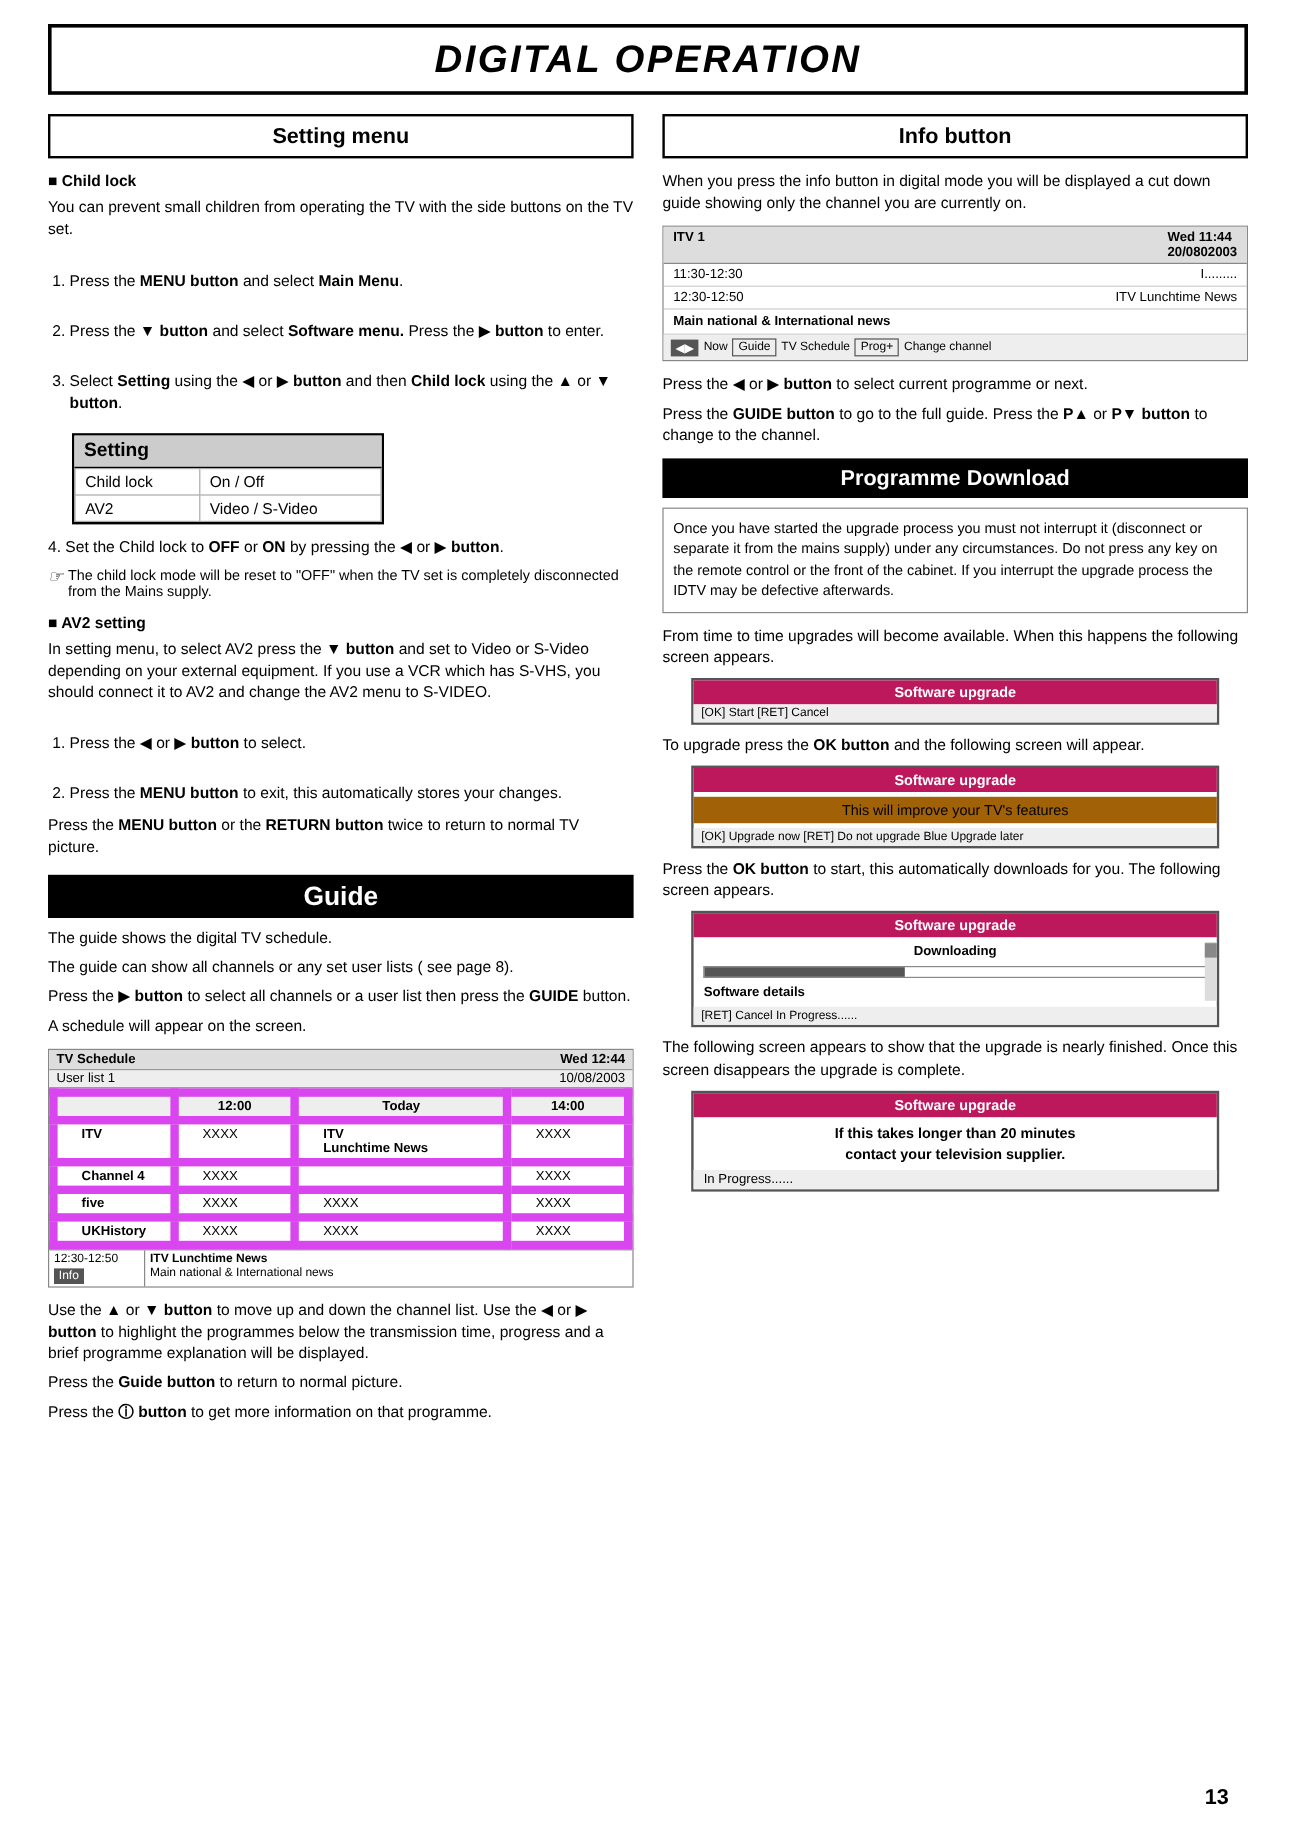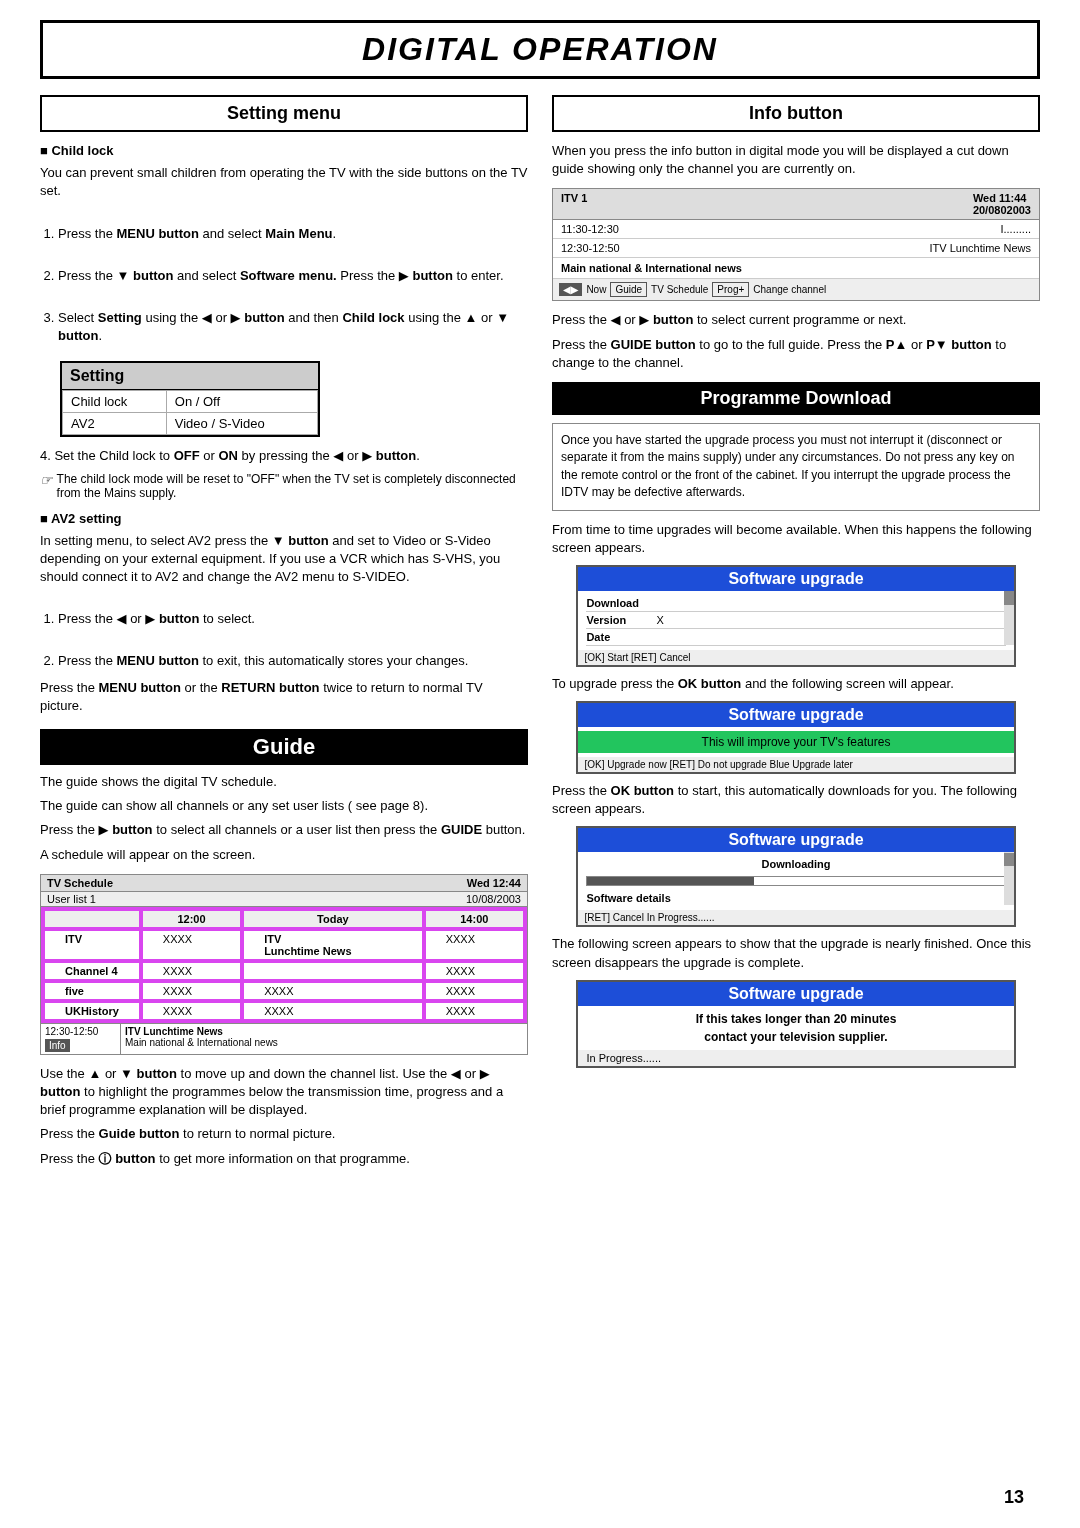--- a/index.html
+++ b/index.html
@@ -112,21 +112,21 @@
       justify-content: space-between;
       padding: 1px 6px;
       border-bottom: 1px solid #888;
       background: #eee;
     }
     .tv-schedule-table {
       width: 100%;
       border-collapse: collapse;
     }
     .tv-schedule-table td, .tv-schedule-table th {
-      border: 4px solid #d946ef;
+      border: 7px solid #d946ef;
       padding: 2px 20px;
       font-size: 11px;
       vertical-align: top;
     }
     .tv-schedule-table th {
       background: #eee;
       text-align: center;
     }
     .tv-schedule-footer {
       display: flex;
@@ -216,47 +216,47 @@
     }
 
     
     .sw-upgrade-box {
       border: 2px solid #555;
       margin: 8px auto;
       width: 90%;
       font-size: 11px;
     }
     .sw-upgrade-title {
-      background: #1d4ed8;
+      background: #be185d;
       color: #fff;
       text-align: center;
       font-weight: bold;
       padding: 3px 0;
-      font-size: 16px;
+      font-size: 12px;
     }
     .sw-upgrade-body {
       padding: 4px 8px;
     }
     .sw-upgrade-row {
       display: flex;
       border-bottom: 1px solid #ccc;
       padding: 2px 0;
     }
     .sw-upgrade-row .label { width: 70px; font-weight: bold; }
     .sw-upgrade-row .value { flex: 1; }
     .sw-upgrade-footer {
       background: #eee;
       padding: 2px 6px;
       font-size: 10px;
       display: flex;
       gap: 6px;
     }
     .sw-upgrade-highlight {
       text-align: center;
-      background: #22c55e;
+      background: #a16207;
       padding: 4px 8px;
       font-size: 12px;
       margin: 4px 0;
     }
     .sw-upgrade-progress {
       background: #eee;
       padding: 2px 8px;
       font-size: 11px;
     }
     .progress-bar-outer {
@@ -459,33 +459,20 @@
 
     <div>
       <div class="prog-download-header">Programme Download</div>
 
       <div class="prog-download-intro">Once you have started the upgrade process you must not interrupt it (disconnect or separate it from the mains supply) under any circumstances. Do not press any key on the remote control or the front of the cabinet. If you interrupt the upgrade process the IDTV may be defective afterwards.</div>
 
       <p>From time to time upgrades will become available. When this happens the following screen appears.</p>
 
       <div class="sw-upgrade-box relative-container">
         <div class="sw-upgrade-title">Software upgrade</div>
-        <div class="sw-upgrade-body">
-          <div class="sw-upgrade-row">
-            <span class="label">Download</span>
-          </div>
-          <div class="sw-upgrade-row">
-            <span class="label">Version</span>
-            <span class="value">X</span>
-          </div>
-          <div class="sw-upgrade-row">
-            <span class="label">Date</span>
-            <span class="value"></span>
-          </div>
-        </div>
         <div style="position:absolute;right:0;top:24px;bottom:20px;width:10px;background:#ddd;">
           <div style="background:#888;height:25%;margin-top:5%;"></div>
         </div>
         <div class="sw-upgrade-footer">[OK] Start  [RET] Cancel</div>
       </div>
 
       <p>To upgrade press the <b>OK button</b> and the following screen will appear.</p>
 
       <div class="sw-upgrade-box">
         <div class="sw-upgrade-title">Software upgrade</div>

